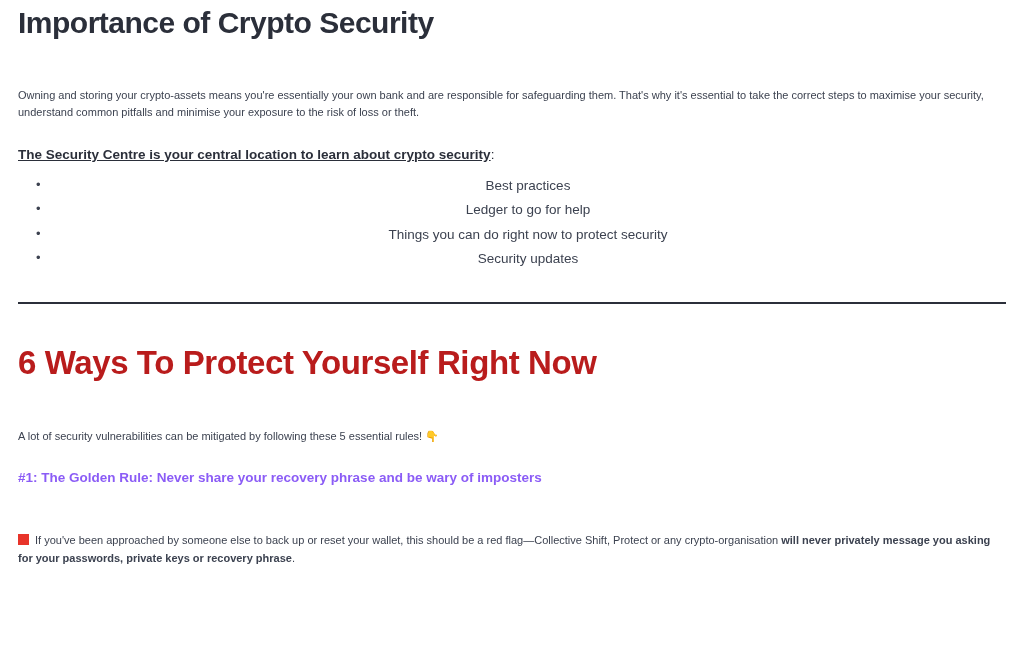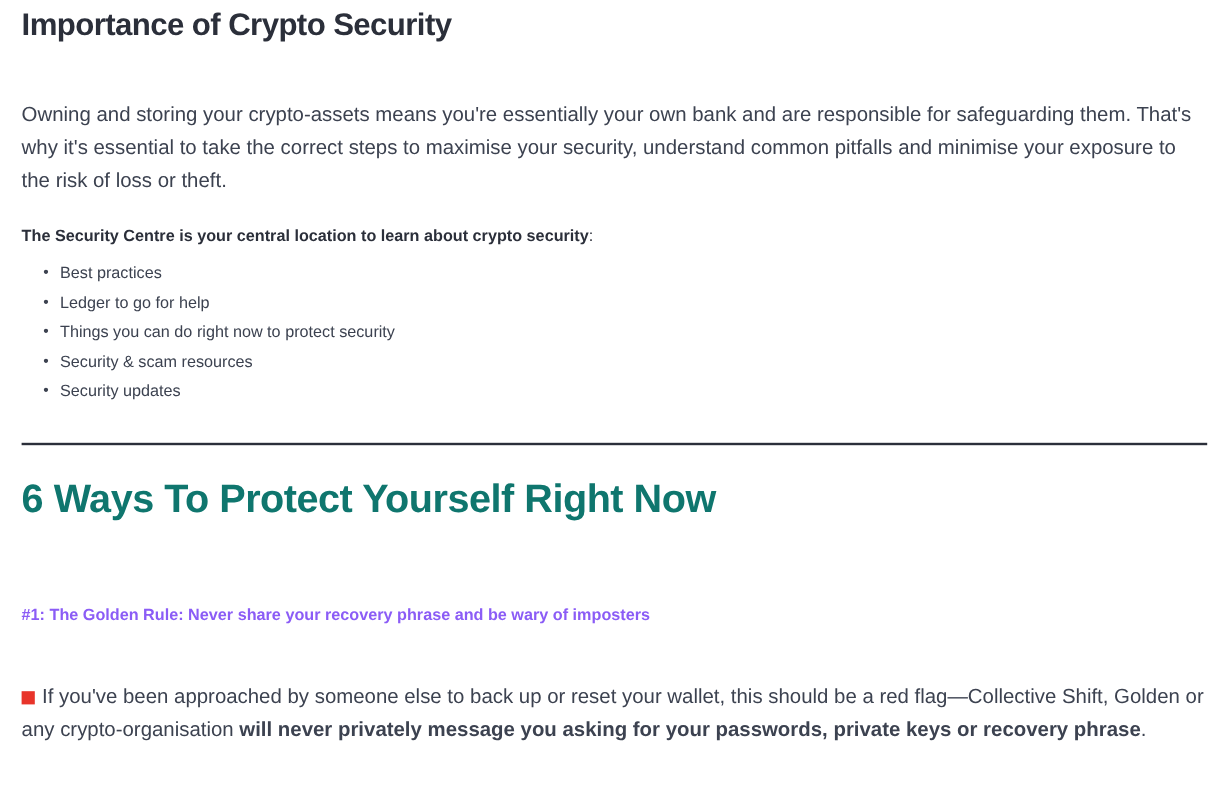--- a/index.html
+++ b/index.html
@@ -13,46 +13,47 @@
     font-family: "Liberation Sans", sans-serif;
     color: #2b2f3a;
     overflow: hidden;
   }
   .page {
     width: 1024px;
     box-sizing: border-box;
     padding: 0 18px;
   }
   h1.title {
-    font-size: 26px;
+    font-size: 30px;
     line-height: 1.15;
     font-weight: 700;
     letter-spacing: -0.5px;
     color: #2b2f3a;
     margin: 6px 0 0 0;
   }
   .para {
-    font-size: 17px;
+    font-size: 11px;
     line-height: 1.62;
     color: #3c4250;
     margin: 0;
   }
   .spacer-lg { height: 46px; }
   .spacer-md { height: 22px; }
   .bold-lead {
     font-size: 13.5px;
     line-height: 1.6;
     color: #2b2f3a;
     margin: 0;
   }
-  .bold-lead b { font-weight: 700; }
+  .bold-lead b { font-weight: 700; text-decoration: underline; }
   ul.bullets {
     margin: 10px 0 0 0;
     padding-left: 18px;
     list-style: none;
+    text-align: center;
   }
   ul.bullets li {
     font-size: 13.5px;
     line-height: 1.52;
     color: #3c4250;
     position: relative;
     padding-left: 14px;
     margin-bottom: 4px;
   }
   ul.bullets li:before {
@@ -66,22 +67,22 @@
   hr.divider {
     border: none;
     border-top: 2px solid #2b2f3a;
     margin: 32px 0 0 0;
   }
   h2.section-title {
     font-size: 33px;
     line-height: 1.15;
     font-weight: 700;
     letter-spacing: -0.4px;
-    color: #0f766e;
-    margin: 26px 0 0 0;
+    color: #b91c1c;
+    margin: 40px 0 0 0;
   }
   .sub-heading {
     font-size: 13.5px;
     font-weight: 700;
     color: #8b5cf6;
     margin: 0;
     line-height: 1.5;
   }
   .red-square {
     display: inline-block;
@@ -106,37 +107,37 @@
   <p class="para">Owning and storing your crypto-assets means you're essentially your own bank and are responsible for safeguarding them. That's why it's essential to take the correct steps to maximise your security, understand common pitfalls and minimise your exposure to the risk of loss or theft.</p>
 
   <div class="spacer-md"></div>
 
   <p class="bold-lead"><b>The Security Centre is your central location to learn about crypto security</b><span>:</span></p>
 
   <ul class="bullets">
     <li>Best practices</li>
     <li>Ledger to go for help</li>
     <li>Things you can do right now to protect security</li>
-    <li>Security &amp; scam resources</li>
     <li>Security updates</li>
   </ul>
 
   <hr class="divider">
 
   <h2 class="section-title">6 Ways To Protect Yourself Right Now</h2>
 
   <div class="spacer-lg"></div>
 
+  <p class="para"><span>A lot of security vulnerabilities can be mitigated by following these 5 essential rules!</span> <span class="emoji">👇</span></p>
 
   <div class="spacer-md"></div>
 
   <p class="sub-heading">#1: The Golden Rule: Never share your recovery phrase and be wary of imposters</p>
 
   <div class="spacer-md"></div>
 
 
   <div class="spacer-md"></div>
 
-  <p class="para"><span class="red-square"></span><span>If you've been approached by someone else to back up or reset your wallet, this should be a red flag—Collective Shift, Golden or any crypto-organisation </span><b>will never privately message you asking for your passwords, private keys or recovery phrase</b><span>.</span></p>
+  <p class="para"><span class="red-square"></span><span>If you've been approached by someone else to back up or reset your wallet, this should be a red flag—Collective Shift, Protect or any crypto-organisation </span><b>will never privately message you asking for your passwords, private keys or recovery phrase</b><span>.</span></p>
 
   <div class="spacer-md"></div>
 
 </div>
 
 </body></html>

